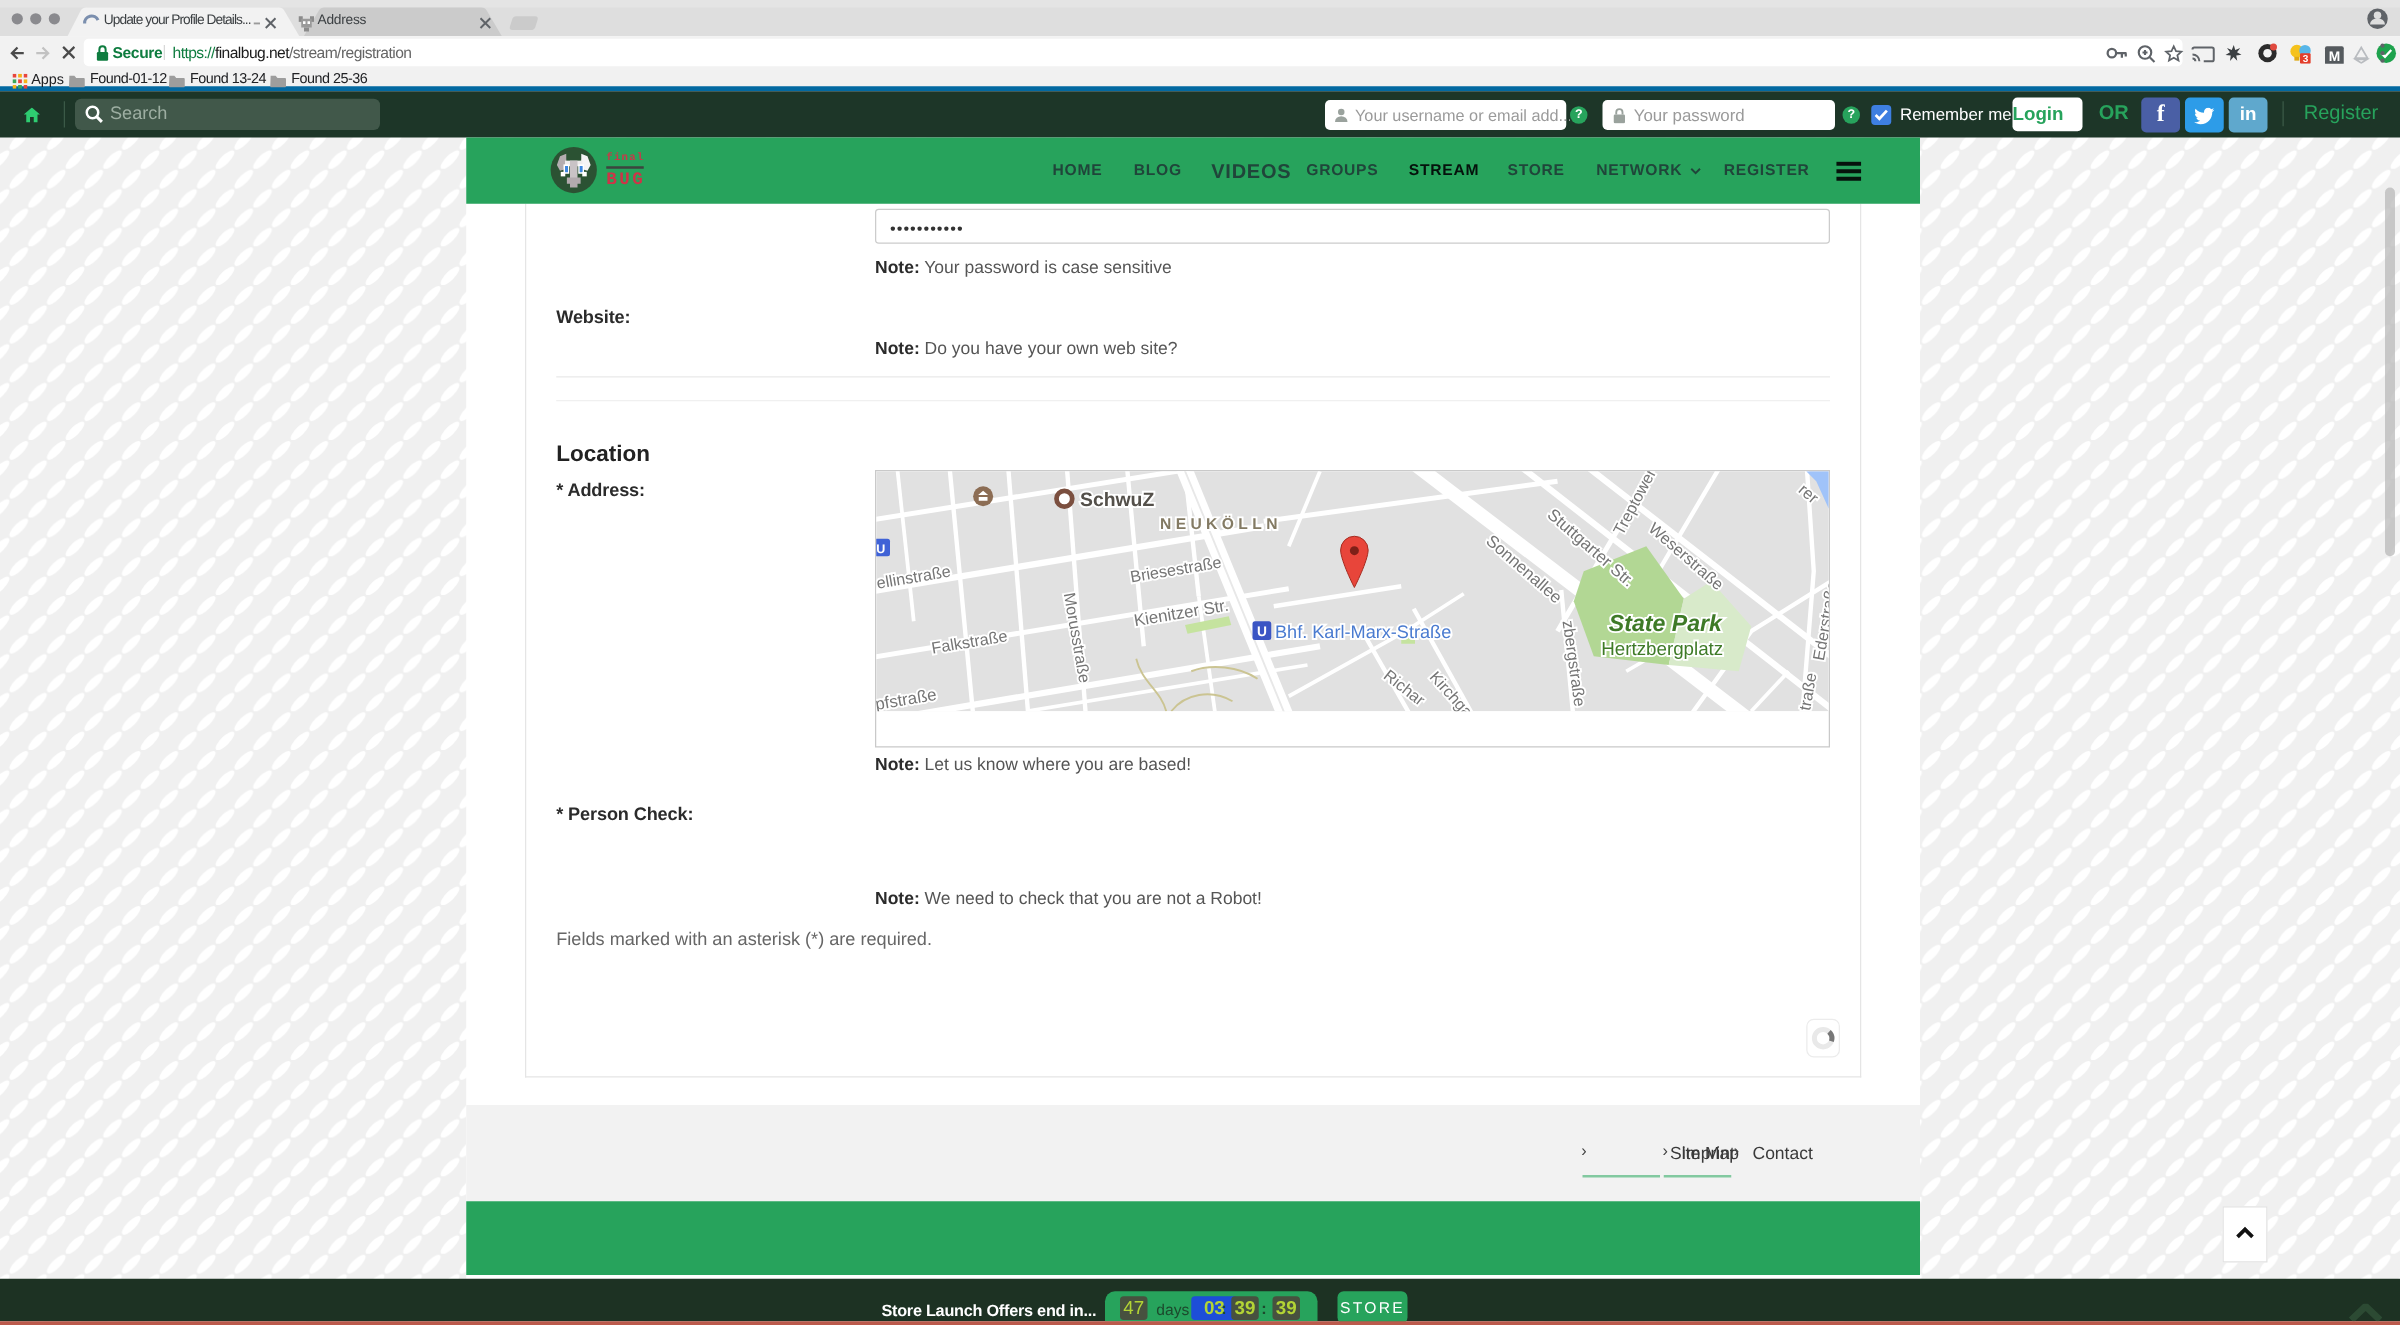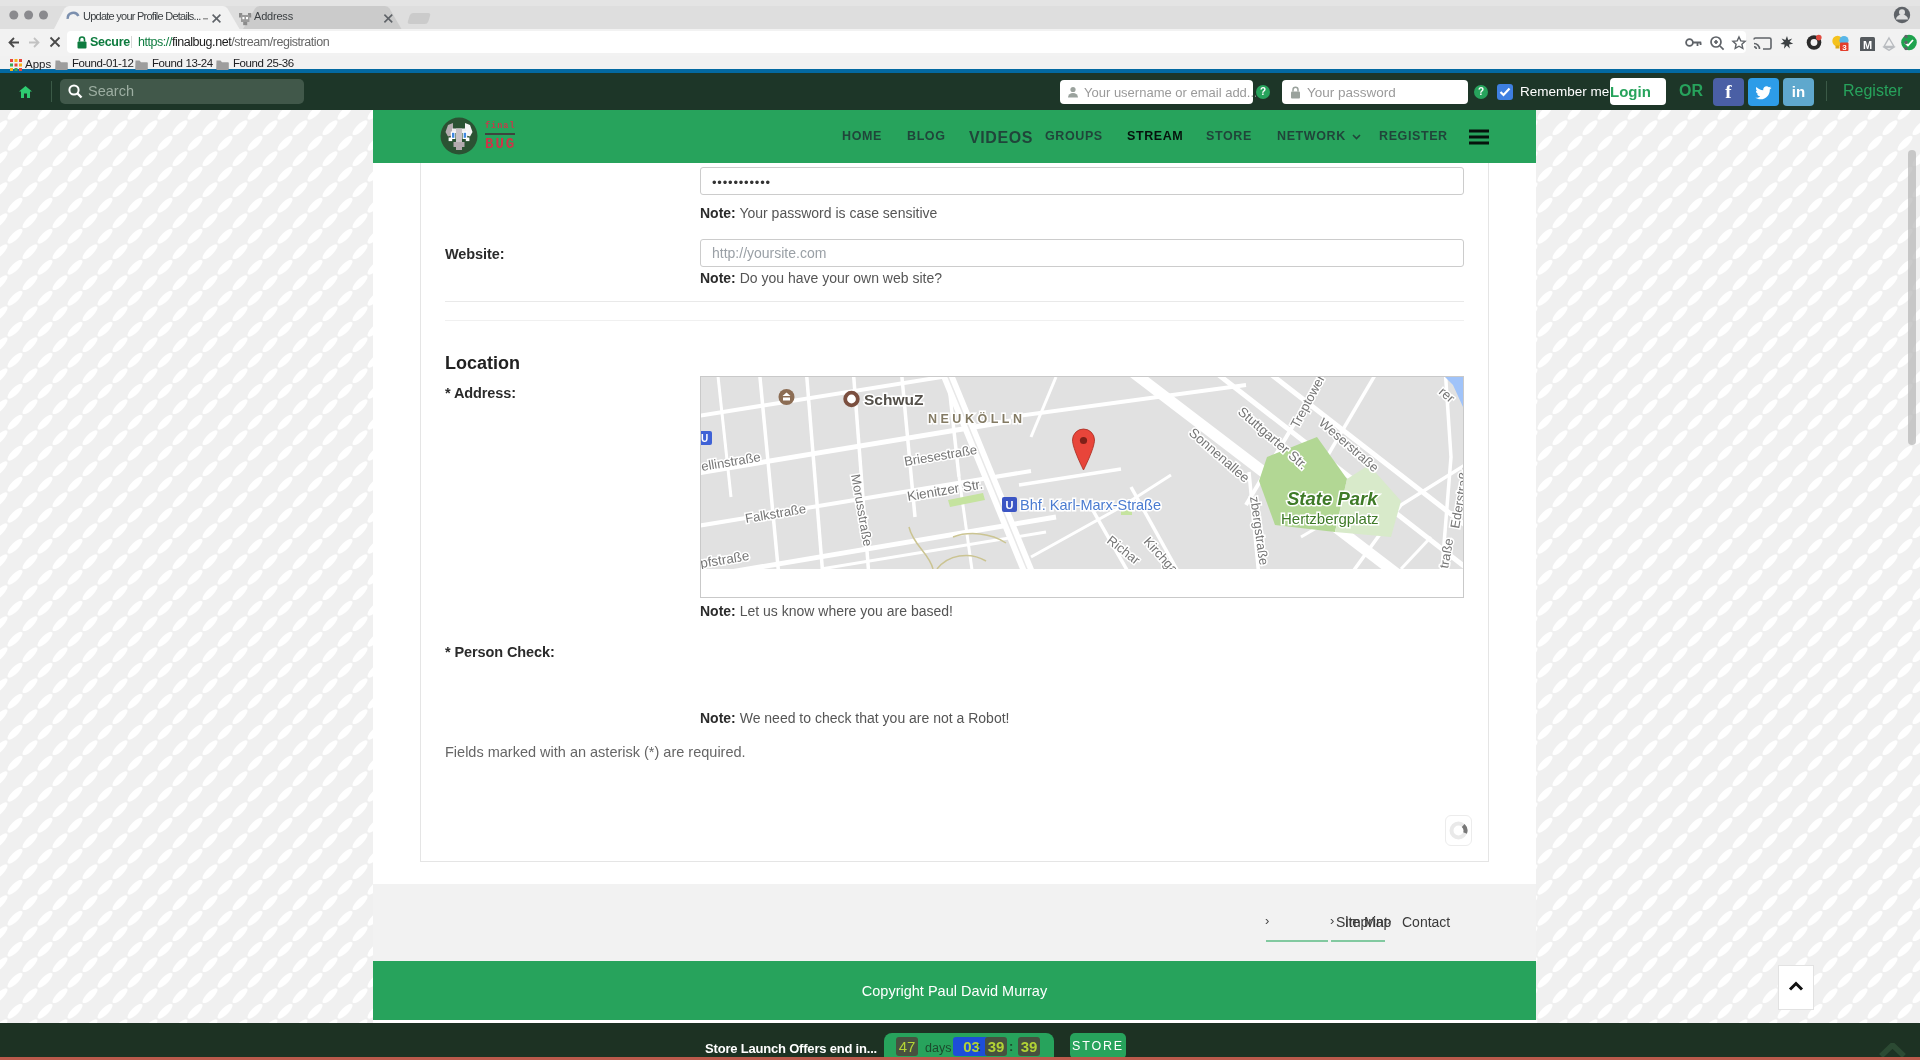--- a/index.html
+++ b/index.html
@@ -26,21 +26,20 @@
 <ellipse cx="30" cy="23.8" rx="10" ry="3.5" fill="#ffffff" transform="rotate(-45 30 23.8)"></ellipse>
 </pattern>
 </defs>
 <rect width="1920" height="987" fill="url(#dp)"></rect>
 </svg>
 <div class="abs" style="left:373px;top:110px;width:1163px;height:913px;background:#fff"></div>
 <div class="abs" style="left:420px;top:163px;width:1069px;height:699px;border:1px solid #e5e5e5;border-top:none;background:#fff"></div>
 <div class="inp" style="top:167px;color:#333;font-size:13px;letter-spacing:0.8px;line-height:30px">•••••••••••</div>
 <div class="abs note" style="left:700px;top:205px"><b>Note:</b> Your password is case sensitive</div>
 <div class="abs lbl" style="left:445px;top:246px">Website:</div>
-<div class="inp" style="top:239px">http://yoursite.com</div>
 <div class="abs note" style="left:700px;top:270px"><b>Note:</b> Do you have your own web site?</div>
 <div class="hr" style="top:301px"></div>
 <div class="hr" style="top:320px;background:#f0f0f0"></div>
 <div class="abs" style="left:445px;top:353px;font-size:18px;font-weight:bold;color:#222">Location</div>
 <div class="abs lbl" style="left:445px;top:385px">* Address:</div>
 <div class="abs" style="left:700px;top:376px;width:764px;height:222px;border:1px solid #c9c9c9;background:#fff">
 <svg width="762" height="192" viewBox="0 0 762 192" style="display:block">
   <rect width="762" height="192" fill="#e1e1e1"></rect>
   <g stroke="#ffffff" fill="none">
     <path d="M-10,40 L460,-35" stroke-width="4"></path>
@@ -132,21 +131,20 @@
 <div class="abs" style="left:373px;top:884px;width:1163px;height:77px;background:#f2f2f2"></div>
 <div class="abs" style="left:1265px;top:913px;font-size:13px;color:#444">›</div>
 <div class="abs" style="left:1336px;top:914px;font-size:14px;color:#3a3a3a">Site Map</div>
 <div class="abs" style="left:1330px;top:913px;font-size:13px;color:#444">›</div>
 <div class="abs" style="left:1345px;top:914px;font-size:14px;color:#3a3a3a">Imprint</div>
 <div class="abs" style="left:1387px;top:913px;font-size:13px;color:#444">›</div>
 <div class="abs" style="left:1402px;top:914px;font-size:14px;color:#3a3a3a">Contact</div>
 <div class="abs" style="left:1266px;top:940px;width:62px;height:2px;background:#82c9a0"></div>
 <div class="abs" style="left:1331px;top:940px;width:54px;height:2px;background:#82c9a0"></div>
 <div class="abs" style="left:373px;top:961px;width:1163px;height:59px;background:#27a35c"></div>
-<div class="abs" style="left:373px;top:983px;width:1163px;text-align:center;font-size:14.5px;color:#fff">Copyright Paul David Murray</div>
 <div class="abs" style="left:1778px;top:965px;width:36px;height:45px;background:#fff;border:1px solid #e2e2e2;text-align:center">
   <svg style="margin-top:14px" width="16" height="14" viewBox="0 0 16 14">
         <path d="M2,9.5 L8,3.5 L14,9.5" fill="none" stroke="#111" stroke-width="3"></path>
       </svg>
 </div>
 <div class="abs" style="left:0;top:0;width:1920px;height:29px;background:#dedede">
 <svg class="abs" style="left:0;top:0" width="1920" height="29">
   <rect x="0" y="0" width="4" height="2.5" fill="#1c1c1c"></rect>
   <rect x="0" y="0" width="1920" height="6" fill="#e4e4e4"></rect>
   <circle cx="13.8" cy="15" r="4.5" fill="#8a8a8e"></circle>

